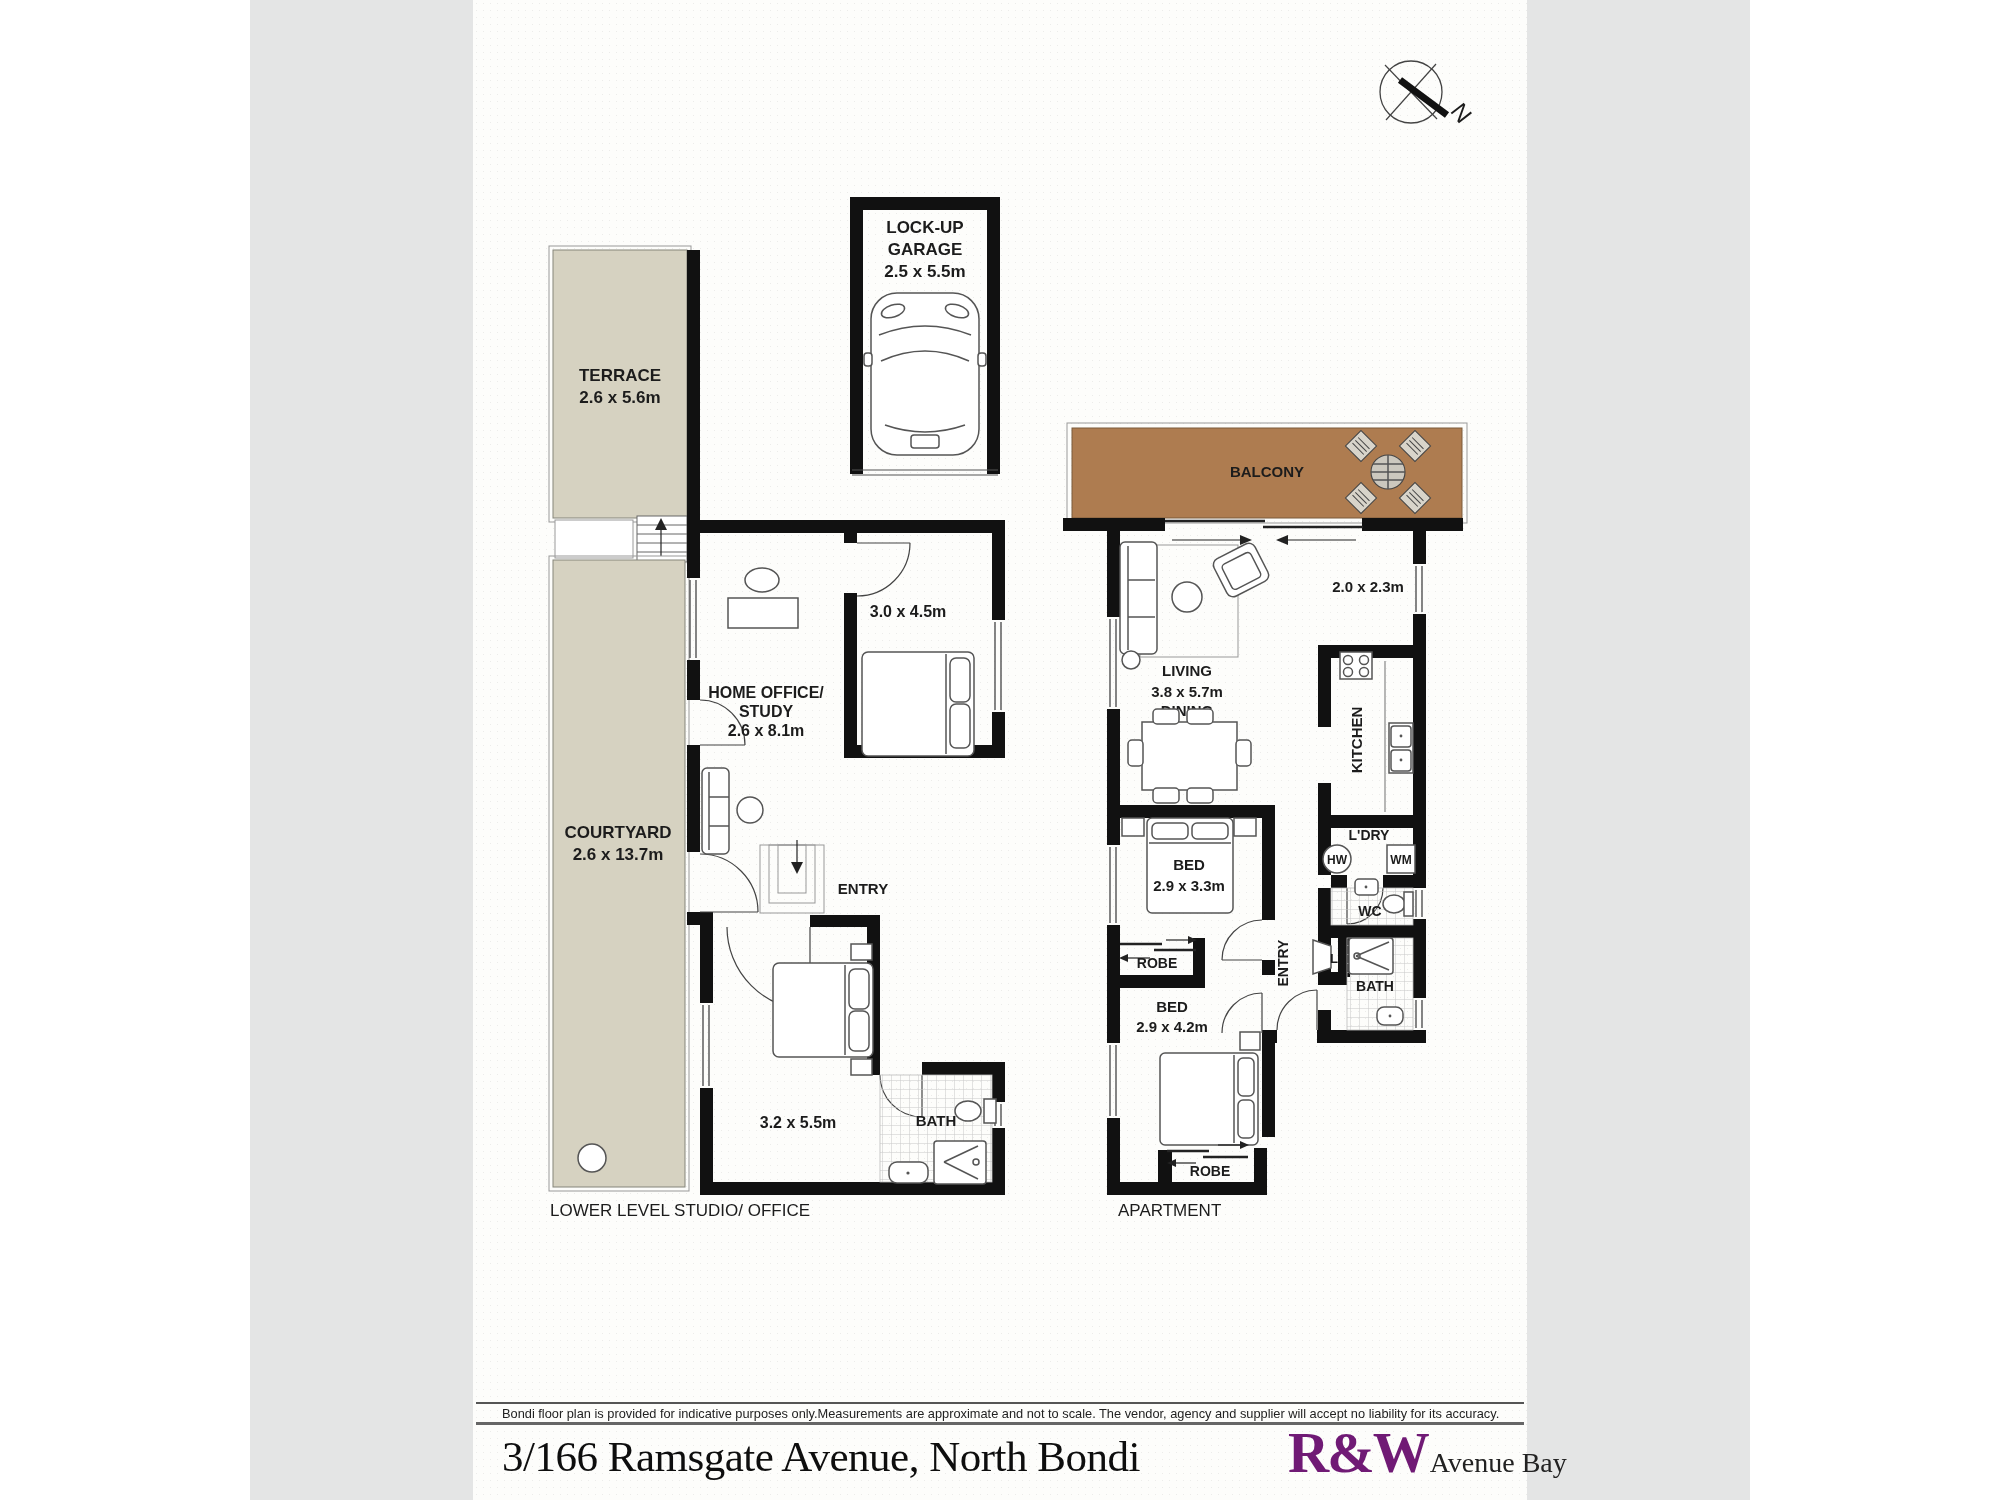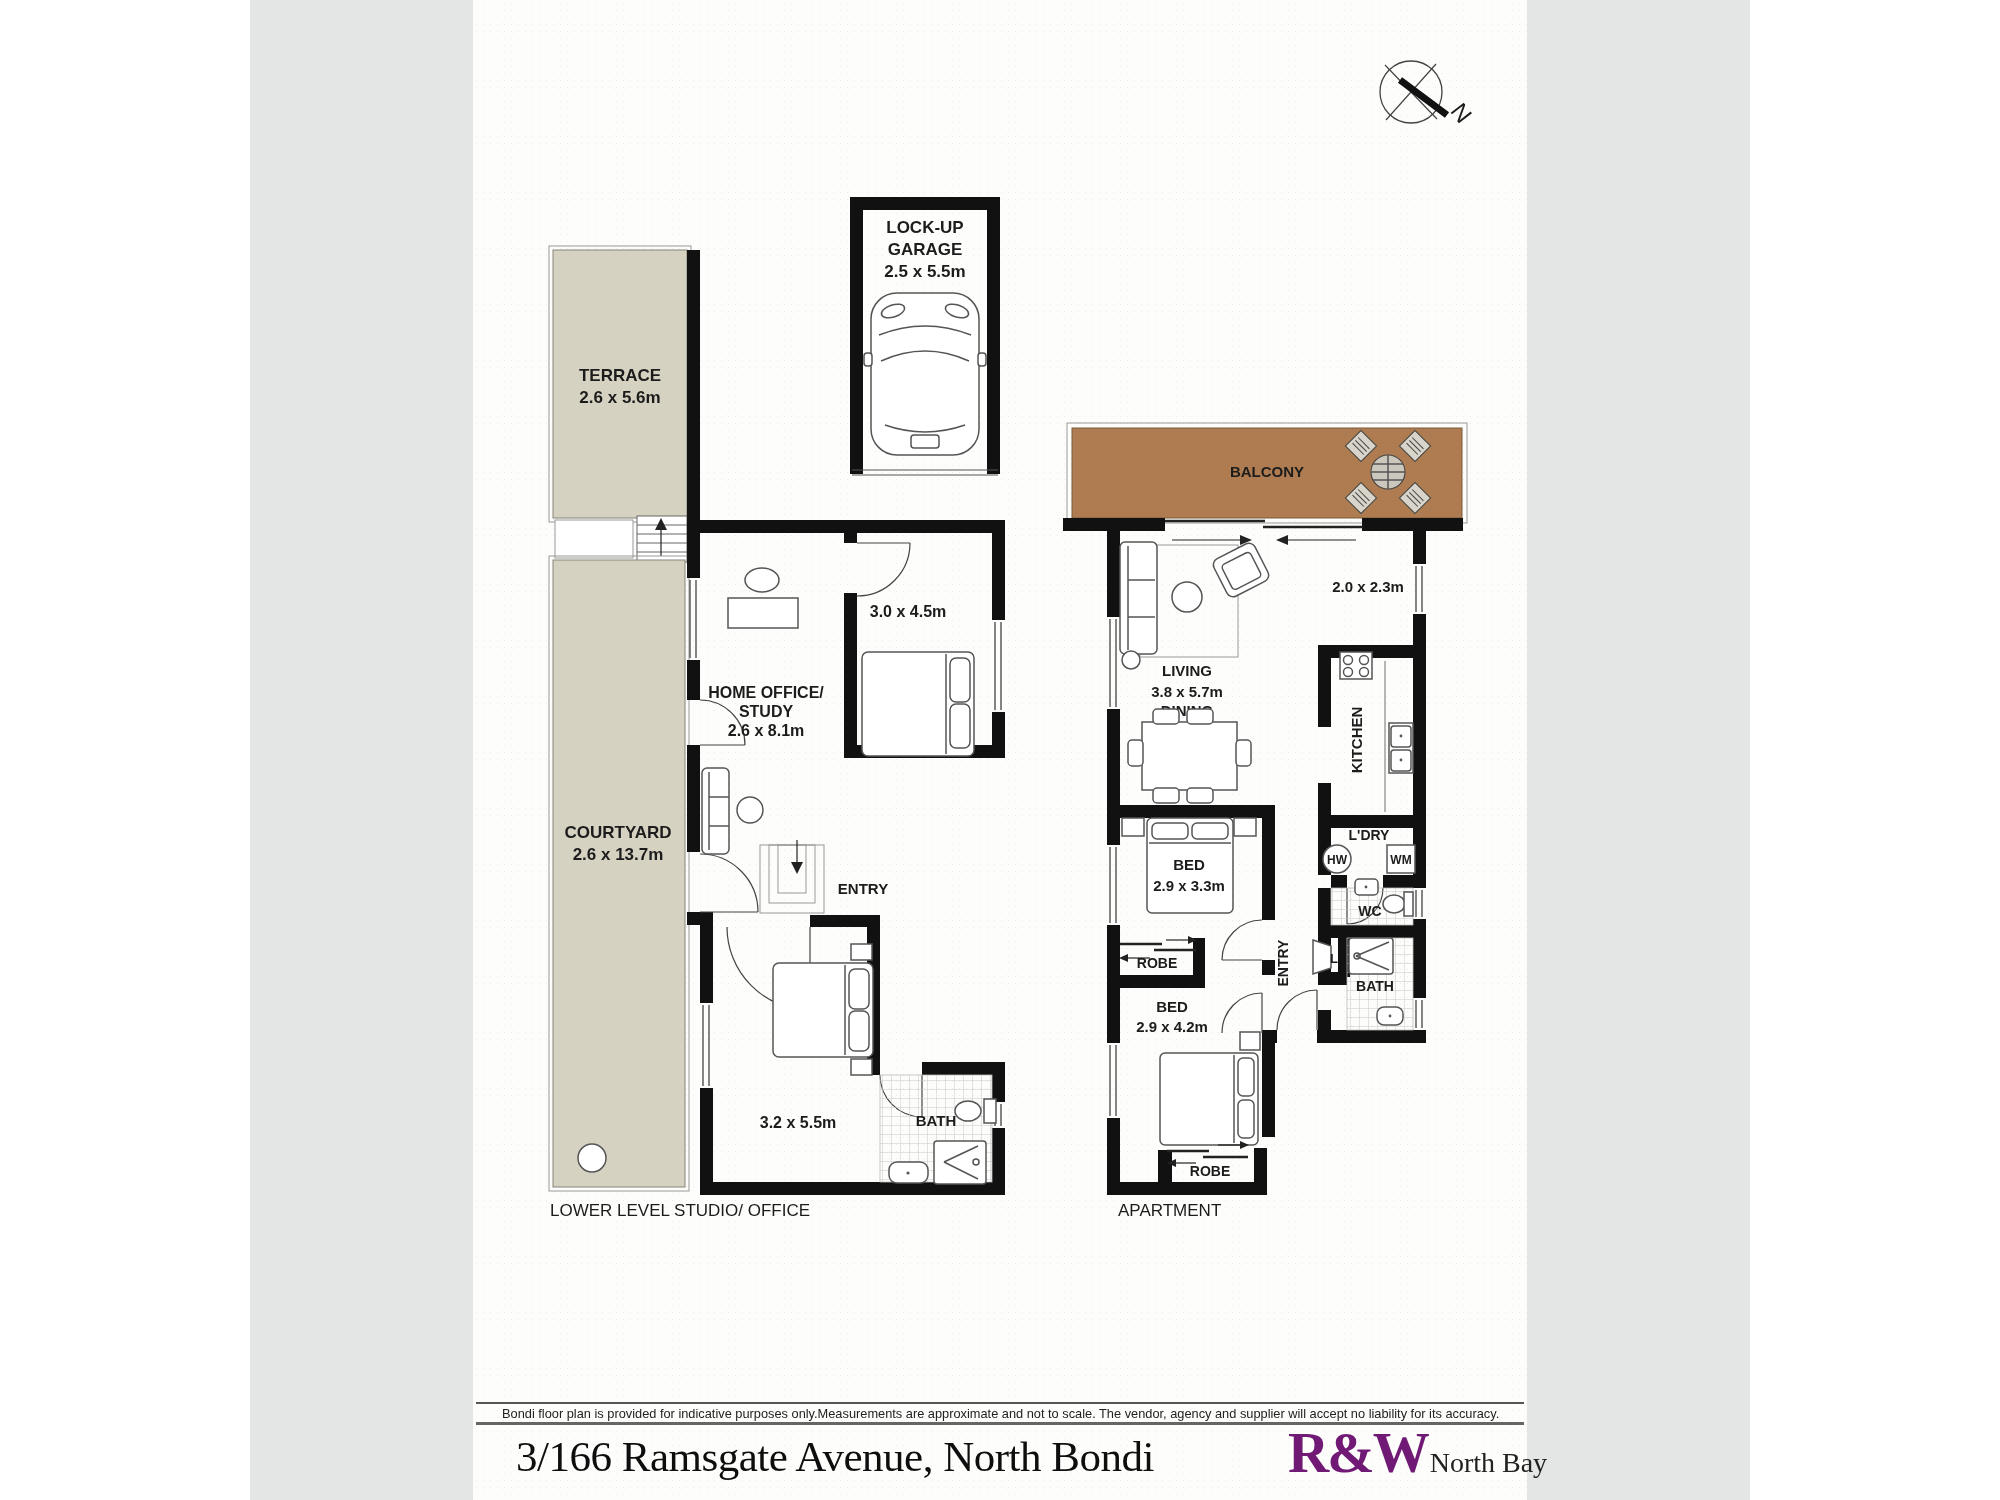--- a/index.html
+++ b/index.html
@@ -23,21 +23,21 @@
   text{font-family:"Liberation Sans",sans-serif;fill:#1c1c1c;}
   .rl{font-size:17px;font-weight:600;text-anchor:middle;}
   .rm{font-size:15px;font-weight:600;text-anchor:middle;}
   .rs{font-size:13px;font-weight:600;text-anchor:middle;}
   .cap{font-size:17px;font-weight:400;text-anchor:start;}
   
   .rule{position:absolute;background:#555;}
   #rule-top{left:476px;top:1402px;width:1048px;height:1.5px;}
   #rule-bottom{left:476px;top:1422px;width:1048px;height:2.5px;background:#666;}
   #disclaimer{position:absolute;left:502px;top:1406px;width:1030px;font-size:12.8px;color:#222;}
-  #address{position:absolute;left:516px;top:1432px;font-family:"Liberation Serif",serif;
+  #address{position:absolute;left:502px;top:1432px;font-family:"Liberation Serif",serif;
            font-size:43px;color:#0e0e0e;letter-spacing:-0.5px;}
   #logo{position:absolute;left:1288px;top:1424px;display:flex;align-items:baseline;}
   #logo .brand{font-family:"Liberation Serif",serif;font-weight:bold;font-size:57px;
                color:#701a75;letter-spacing:-2px;line-height:1;}
   #logo .office{font-family:"Liberation Serif",serif;font-size:28px;color:#222;margin-left:2px;}
 </style>
 </head>
 <body>
 
 <div id="mat"></div>
@@ -465,14 +465,14 @@
 
   <text class="cap" x="1118" y="1216">APARTMENT</text>
 </svg>
 
 <div class="rule" id="rule-top"></div>
 <div id="disclaimer">Bondi floor plan is provided for indicative purposes only.Measurements are approximate and not to scale. The vendor, agency and supplier will accept no liability for its accuracy.</div>
 <div class="rule" id="rule-bottom"></div>
 <div id="address">3/166 Ramsgate Avenue, North Bondi</div>
 <div id="logo">
   <span class="brand">R&amp;W</span>
-  <span class="office">North Bay</span>
+  <span class="office">Avenue Bay</span>
 </div>
 
 </body></html>

